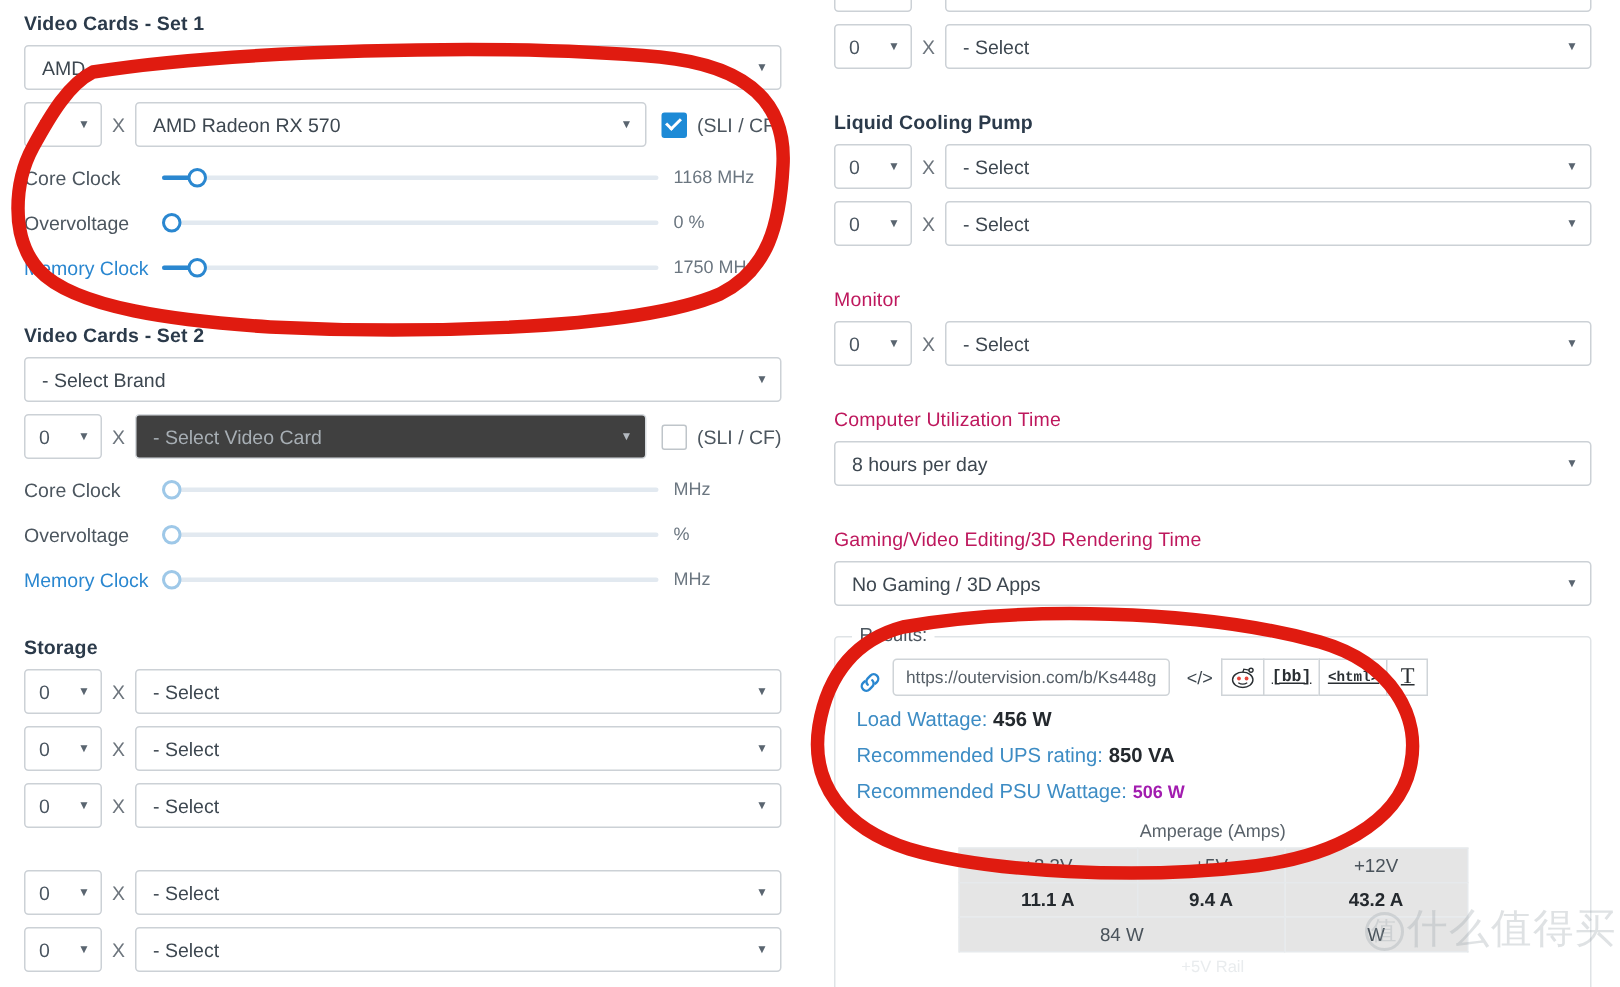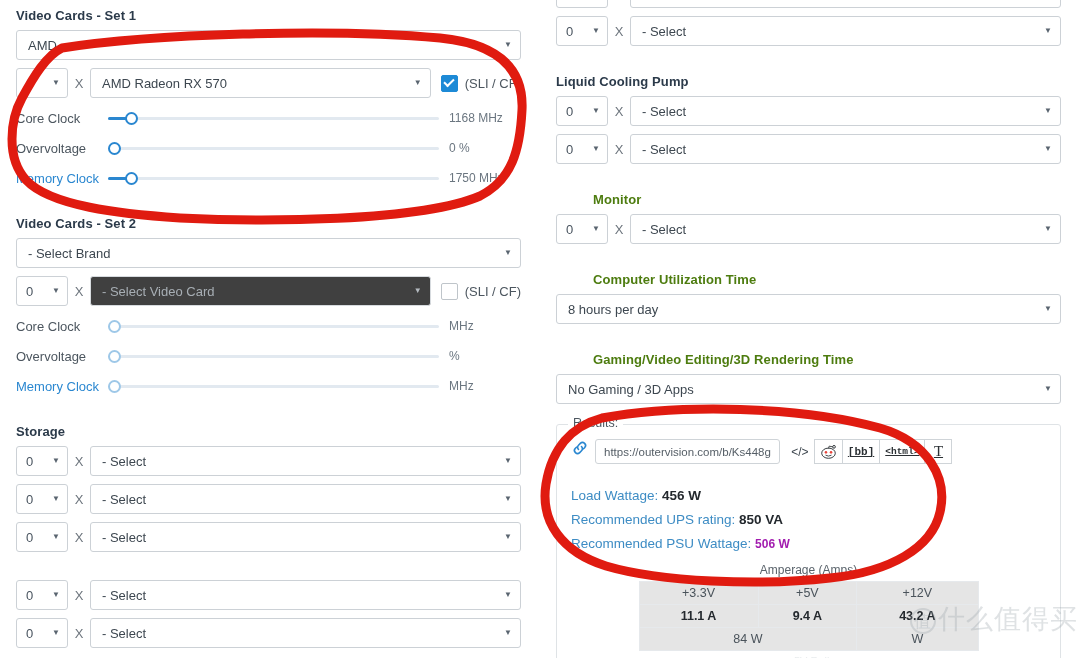--- a/index.html
+++ b/index.html
@@ -29,23 +29,22 @@
 
   
   .sec-title {
     font-size: 13px;
     font-weight: bold;
     color: #2b3a4a;
     margin: 0 0 7px 0;
     letter-spacing: .1px;
   }
   .sec-title.link {
-    color: #4d7c0f;
-    font-weight: bold;
-    margin-left: 37px;
+    color: #be185d;
+    font-weight: normal;
   }
 
   
   .row {
     display: flex;
     align-items: center;
     margin-bottom: 8px;
   }
   .qty {
     position: relative;
@@ -228,22 +227,22 @@
   .results-legend {
     position: absolute;
     top: -9px; left: 11px;
     background: #fff;
     padding: 0 5px;
     font-size: 12.5px;
     color: #4c565f;
   }
   .share-row {
     display: flex;
-    align-items: flex-start;
-    margin-bottom: 24px;
+    align-items: flex-end;
+    margin-bottom: 8px;
   }
   .link-icon {
     width: 18px; height: 18px;
     margin-right: 6px;
     flex: 0 0 auto;
     display: flex; align-items: center; justify-content: center;
   }
   .url-field {
     height: 25px;
     border: 1px solid #cfd4d8;

